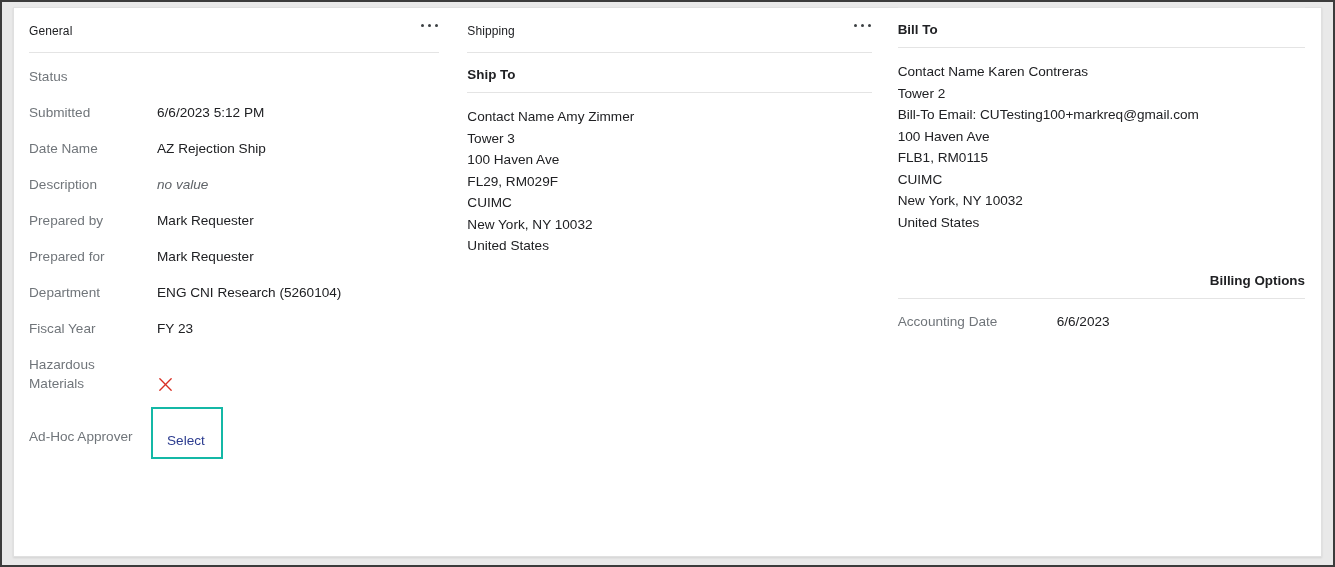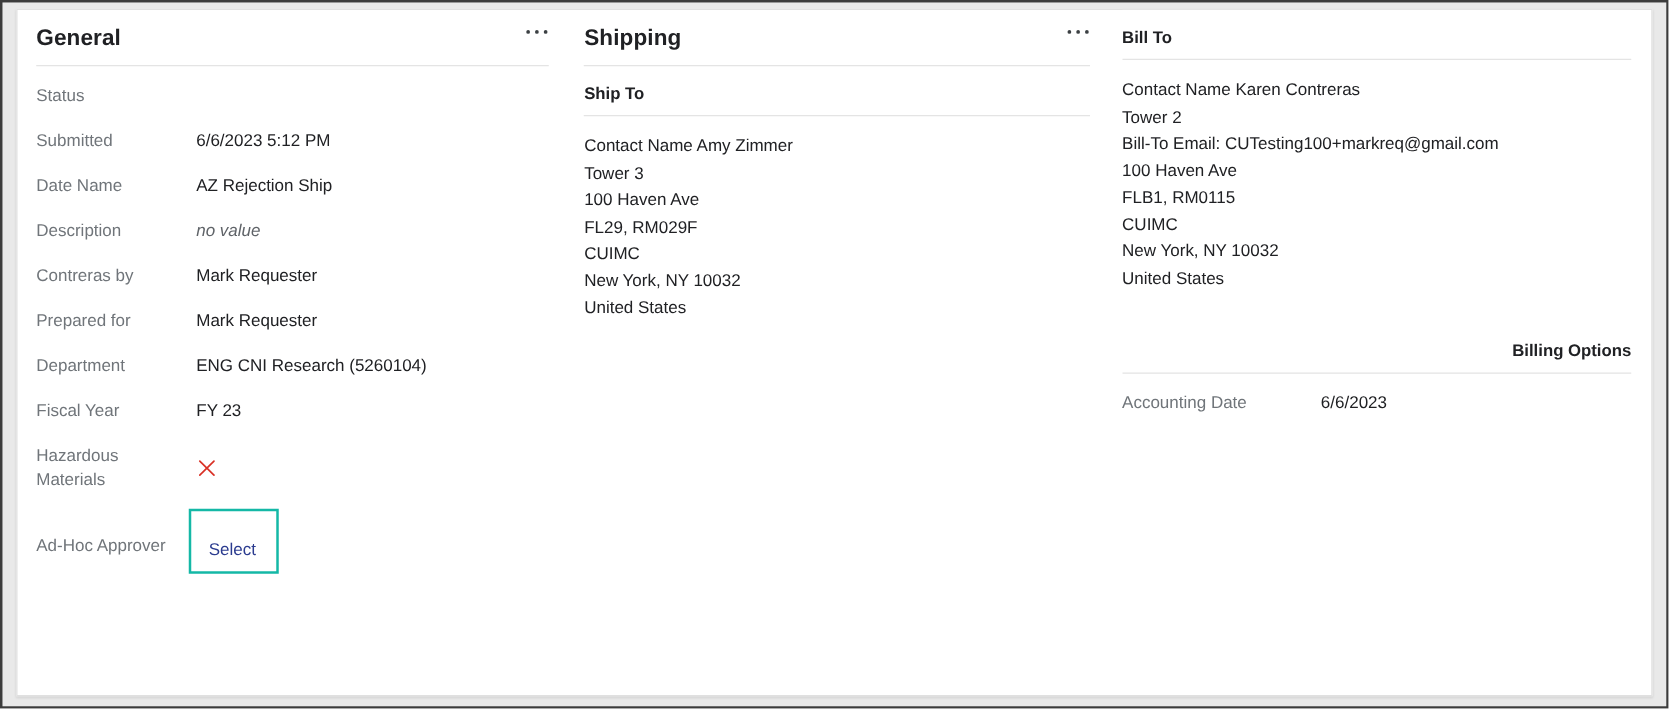--- a/index.html
+++ b/index.html
@@ -62,22 +62,22 @@
   .col-shipping { width: 435px; padding: 0 16px 0 14px; }
   .col-billing { width: 434px; padding: 0 16px 0 10px; }
 
   .section-head {
     position: relative;
     height: 45px;
     display: flex;
     align-items: center;
   }
   .section-title {
-    font-size: 18px;
-    font-weight: bold;
+    font-size: 12px;
+    font-weight: normal;
     color: #202124;
     letter-spacing: 0.1px;
   }
   .head-actions {
     position: absolute;
     right: 0;
     top: 13px;
     display: flex;
     align-items: center;
     gap: 14px;
@@ -105,21 +105,21 @@
   .rule {
     height: 1px;
     background: #e4e4e4;
     width: 100%;
   }
   .rule-head { margin-top: -1px; }
 
   
   .kv {
     display: flex;
-    align-items: center;
+    align-items: flex-end;
     margin-top: 17px;
   }
   .kv-first { margin-top: 14px; }
   .kv-label {
     width: 128px;
     flex: 0 0 128px;
     font-size: 13.6px;
     color: #70757a;
     line-height: 19px;
   }
@@ -231,21 +231,21 @@
           <div class="kv-label">Date Name</div>
           <div class="kv-value">AZ Rejection Ship</div>
         </div>
 
         <div class="kv">
           <div class="kv-label">Description</div>
           <div class="kv-value muted-italic">no value</div>
         </div>
 
         <div class="kv">
-          <div class="kv-label">Contreras by</div>
+          <div class="kv-label">Prepared by</div>
           <div class="kv-value">Mark Requester</div>
         </div>
 
         <div class="kv">
           <div class="kv-label">Prepared for</div>
           <div class="kv-value">Mark Requester</div>
         </div>
 
         <div class="kv">
           <div class="kv-label">Department</div>

